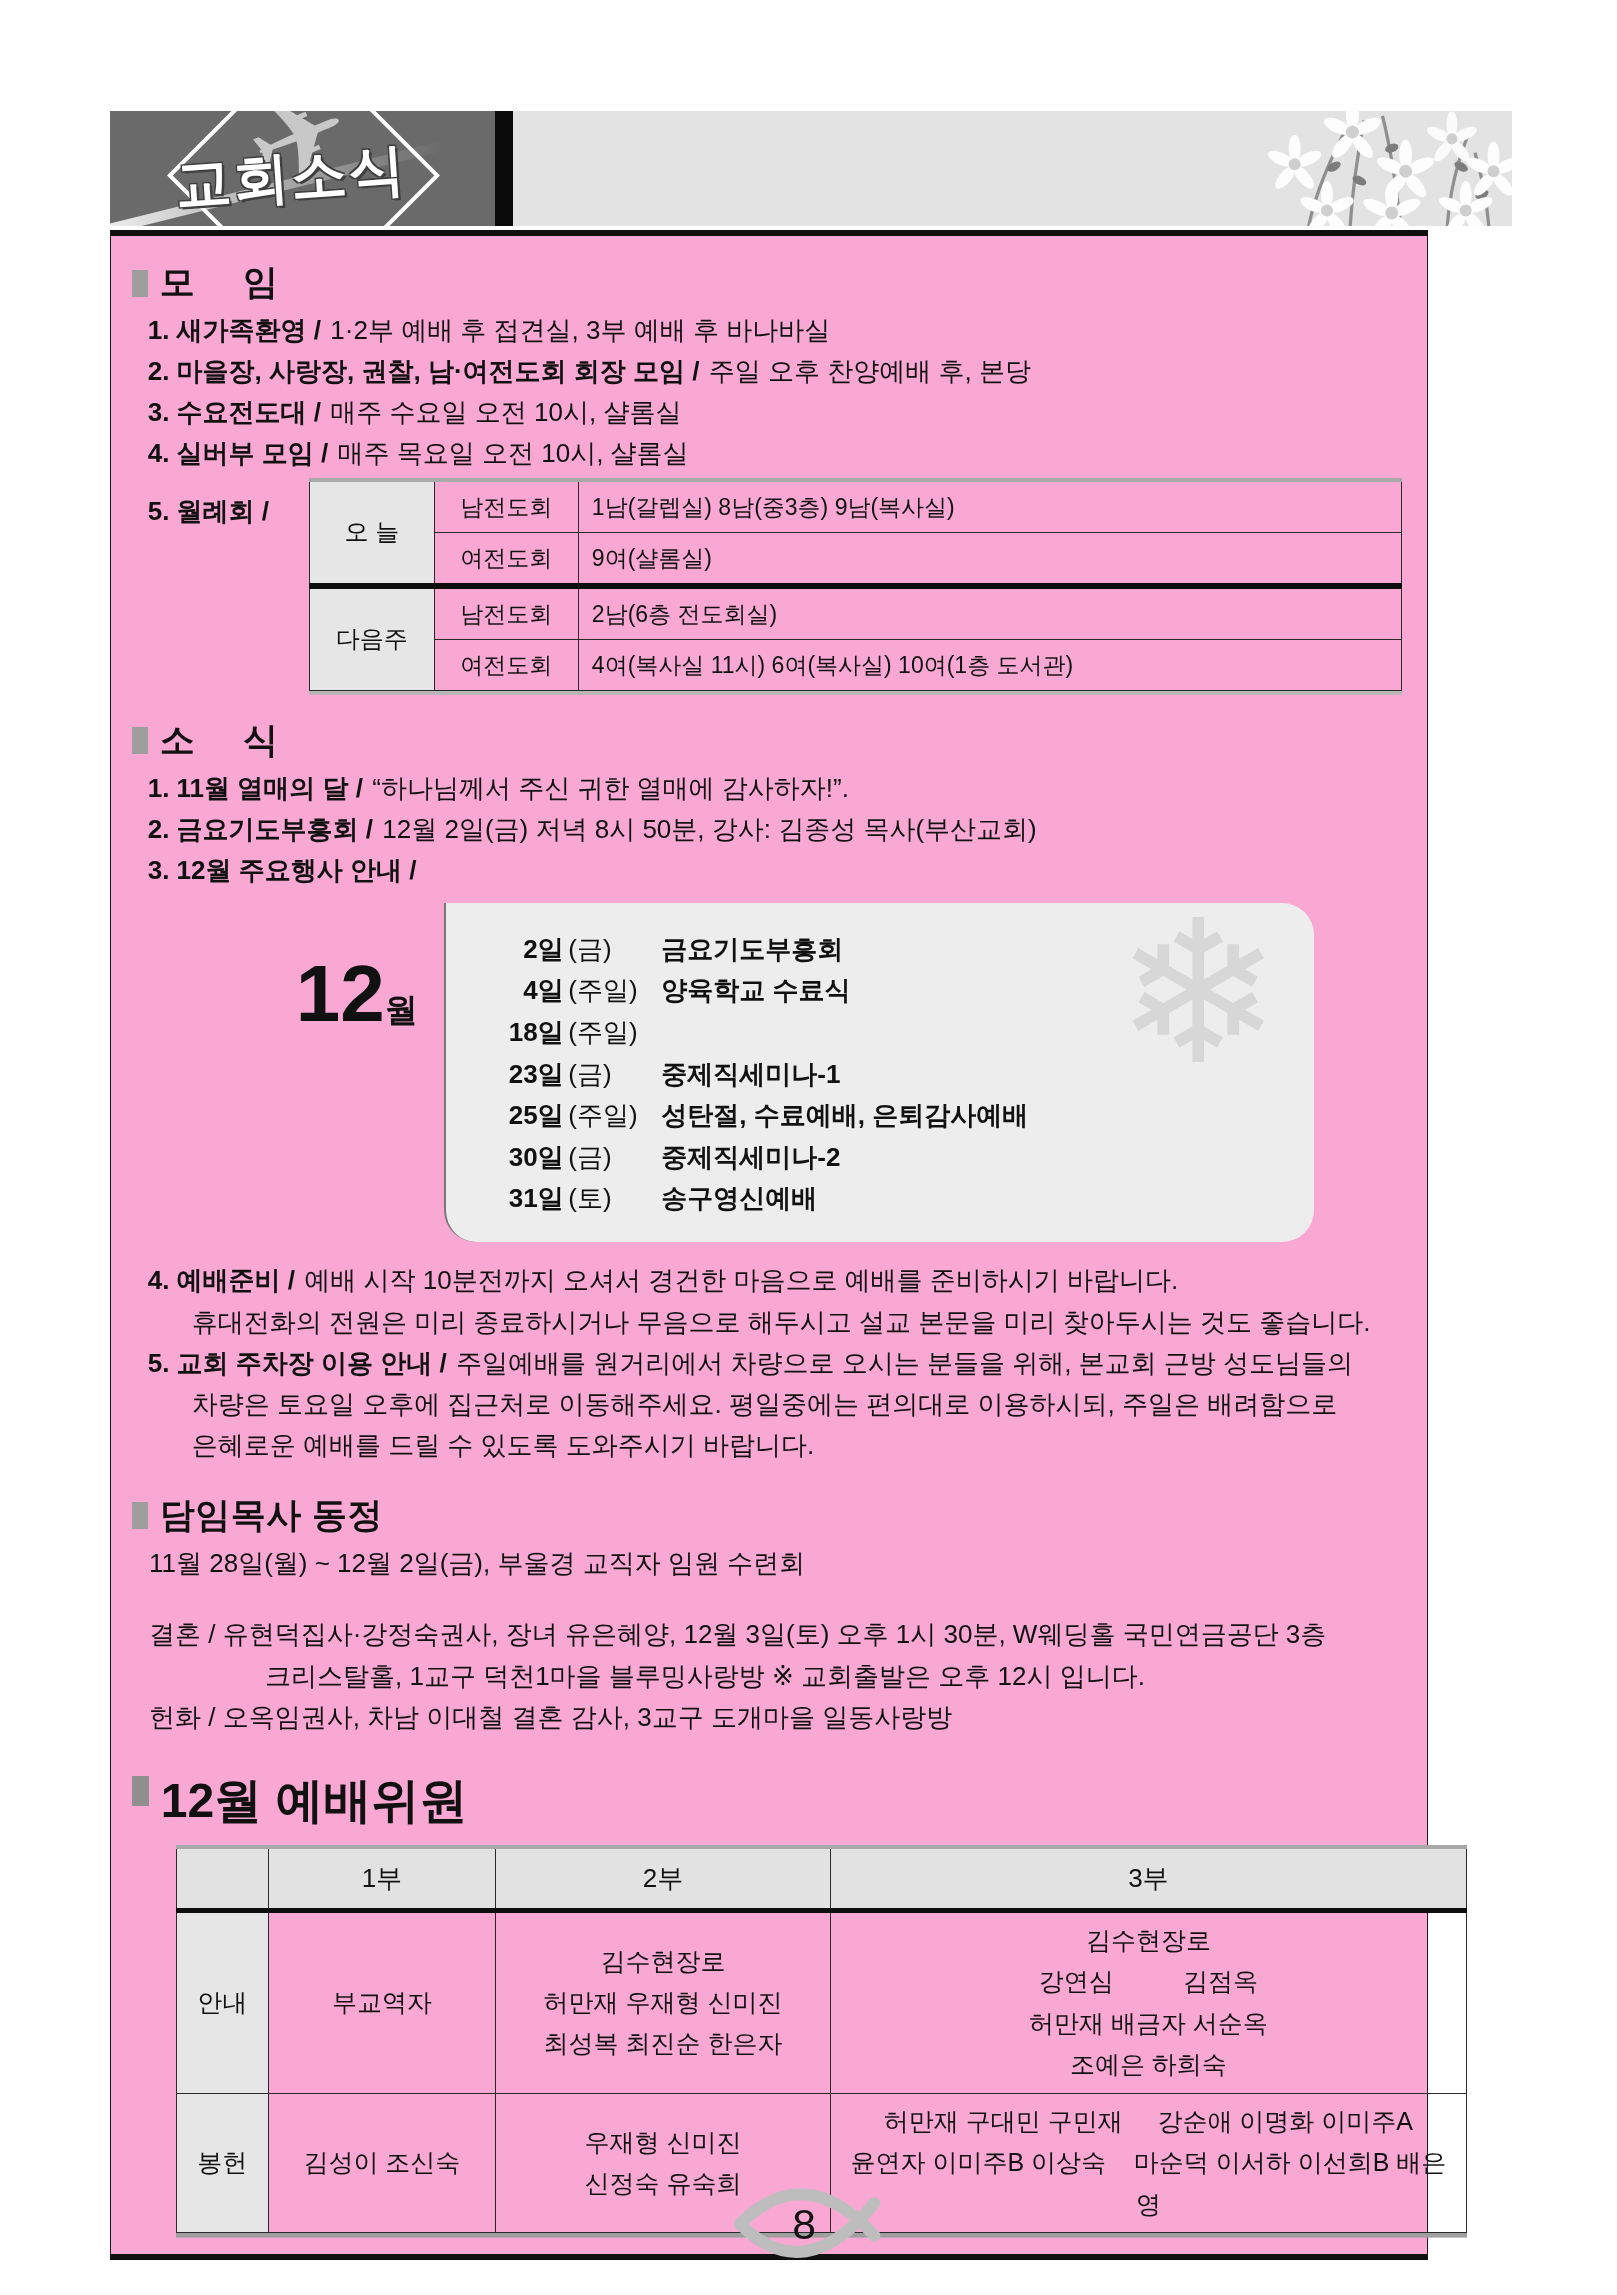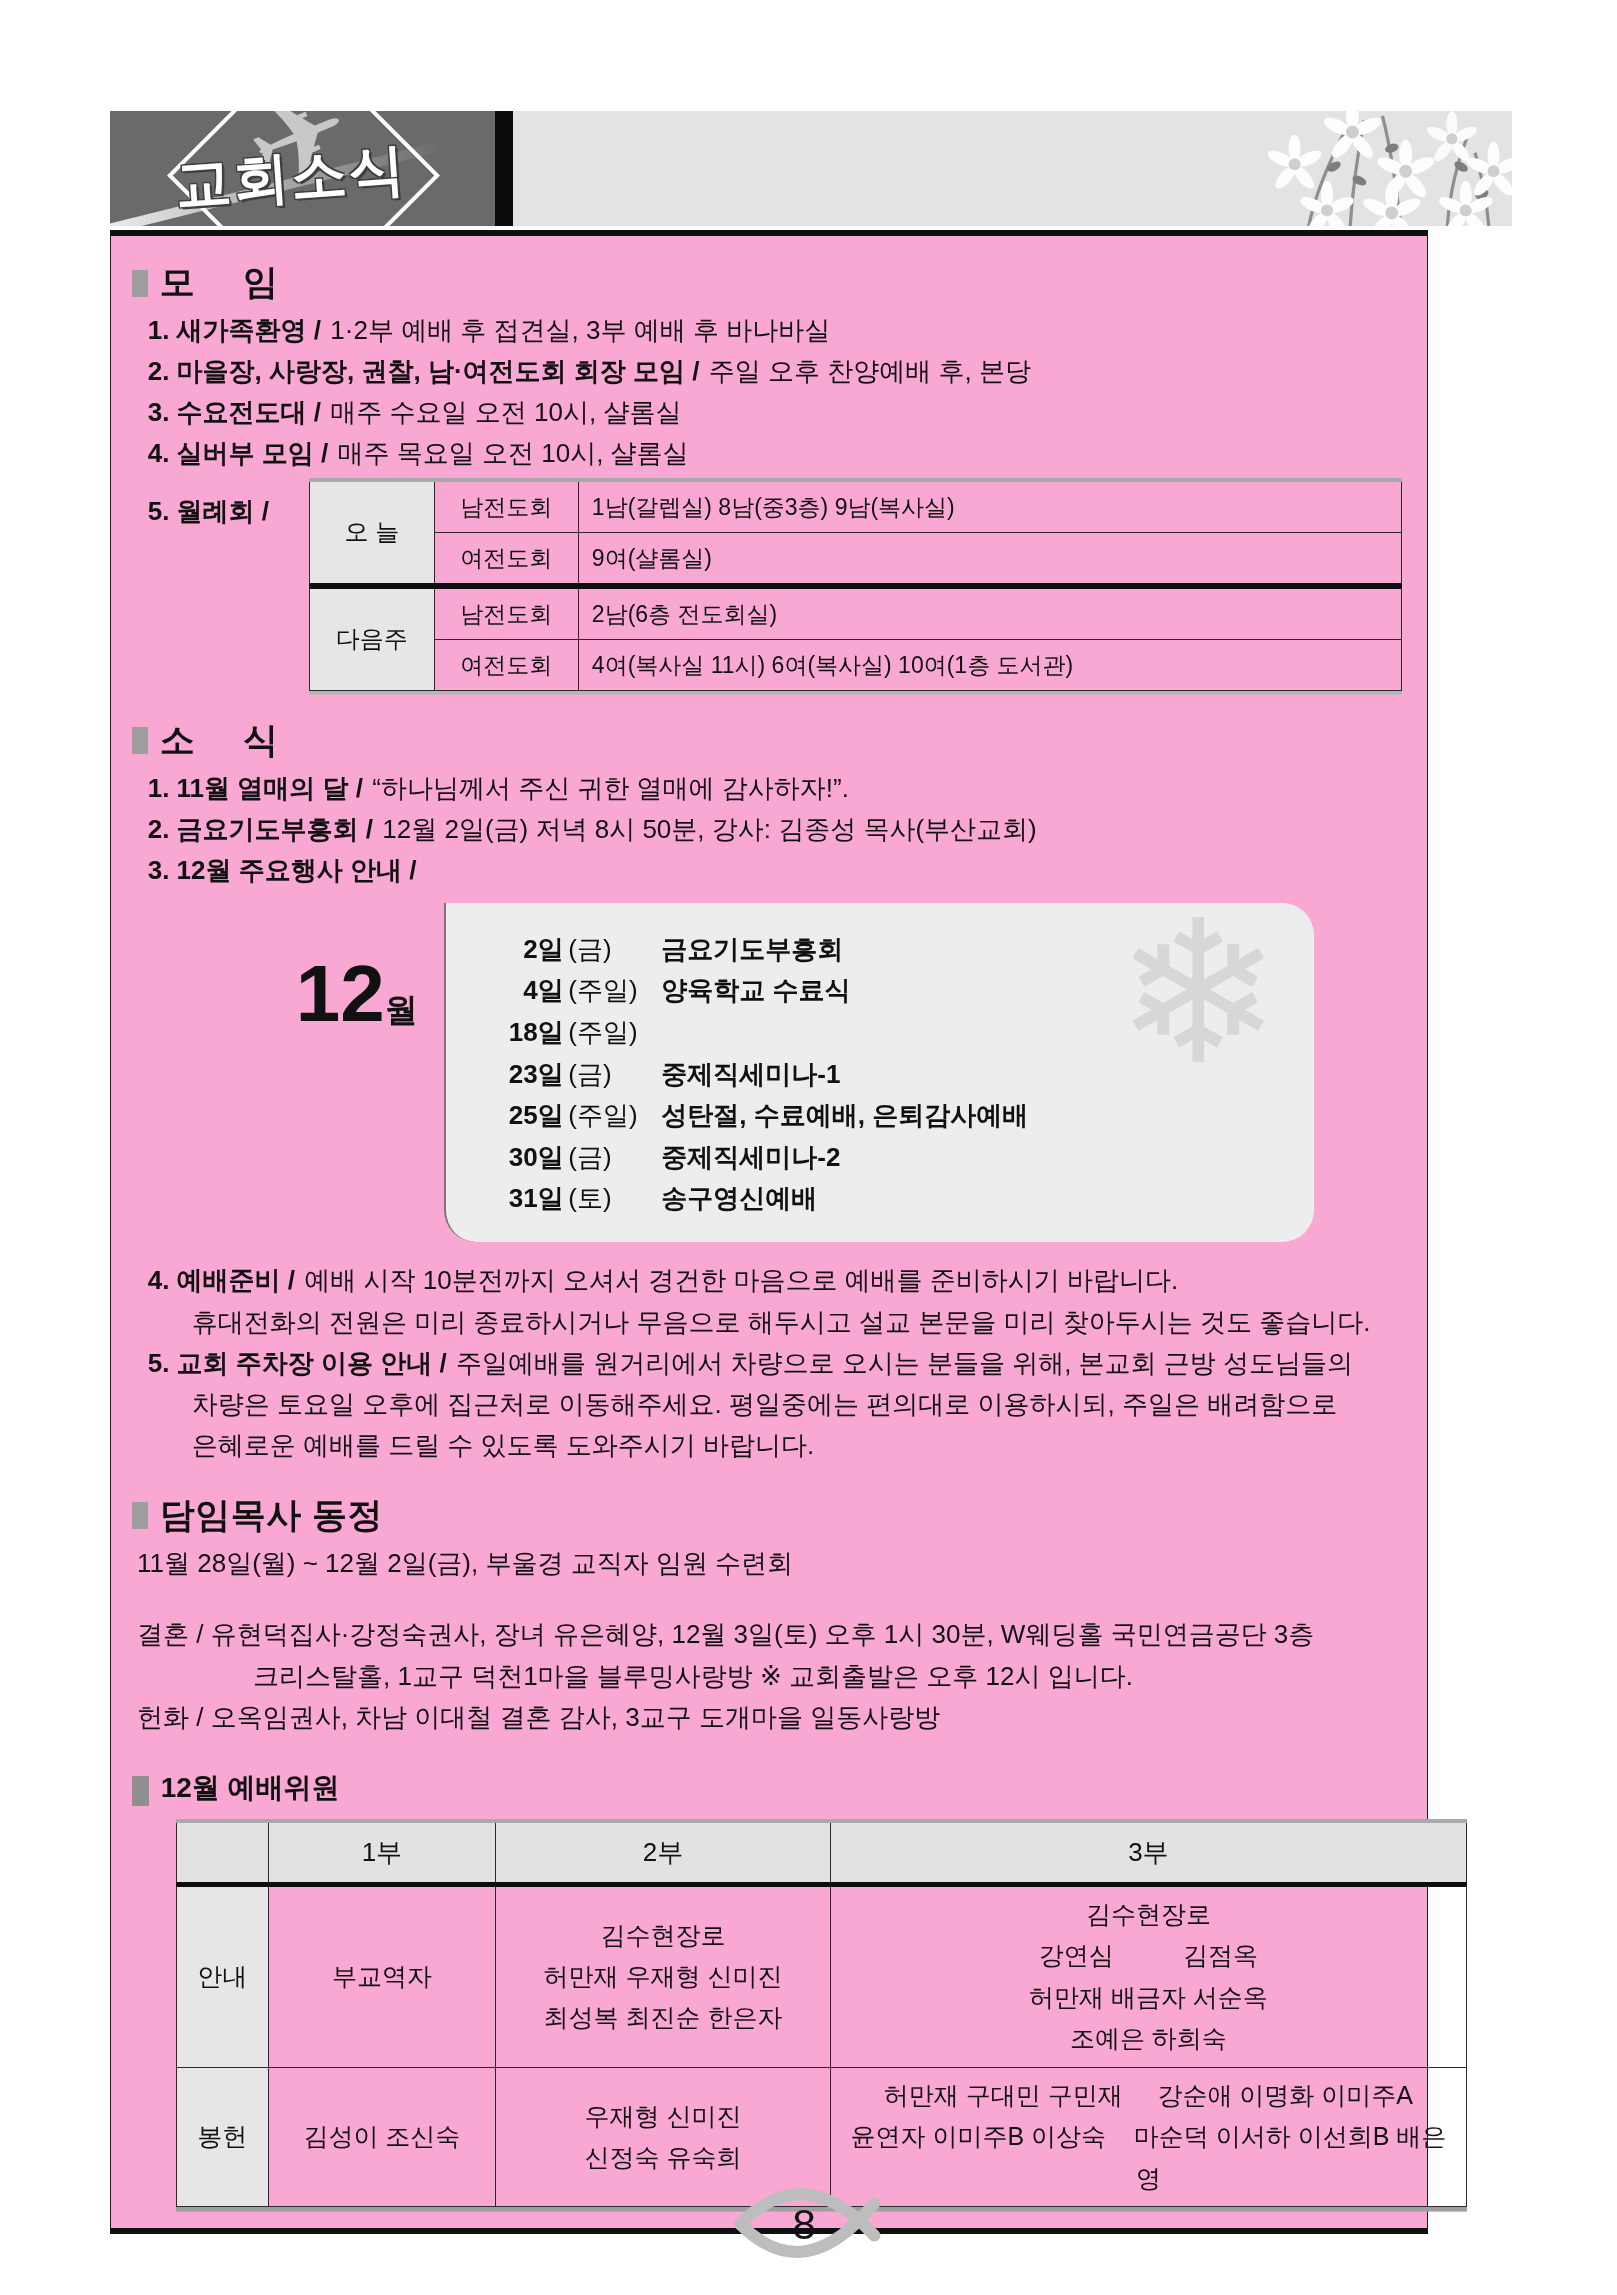--- a/index.html
+++ b/index.html
@@ -54,27 +54,27 @@
   .dec-small { font-size:33px; font-weight:bold; }
   .dec-box { position:relative; width:870px; background:#ededed; border-radius:0 32px 32px 32px; padding:26px 28px 22px 44px;
              box-sizing:border-box; border-left:2.3px solid #777; }
   .snowflake { position:absolute; right:32px; top:-9.3px; font-size:199px; line-height:1; color:#d7d7d7; }
   .event { display:flex; font-size:26px; line-height:1.6; position:relative; z-index:1; }
   .event .d { width:74px; text-align:right; font-weight:bold; }
   .event .w { width:93px; padding-left:4.6px; }
   .event .n { flex:1;font-weight:bold; }
 
   
-  .plain { margin-left:5px; font-size:26px; line-height:1.6; }
+  .plain { margin-left:17px; font-size:26px; line-height:1.6; }
   .plain .indent2 { padding-left:116px; }
 
   
   .w-title { display:flex; align-items:flex-start; margin:0 0 12px 0; }
   .w-title .sq { width:16.7px; height:30px; margin-top:7.4px; background:#8f8f8f; }
-  .w-title h2 { margin:0; font-size:28px; font-weight:800; }
+  .w-title h2 { margin:0; font-size:48px; font-weight:800; }
   table.worship { border-collapse:collapse; margin-left:44px; width:1291px; font-size:25px; text-align:center;
                   border:1.4px solid #2a2a2a; border-top:4.2px solid #a9a9a9; box-shadow:0 4.6px 0 #9f9f9f; }
   table.worship th, table.worship td { border:1.4px solid #2a2a2a; padding:7.4px 9.3px; }
   table.worship tr.whead th { background:#e2e2e2; font-weight:normal; height:44px; font-size:26px; }
   table.worship tr.whead td.corner { background:#e2e2e2; }
   table.worship tr.body-row > td:first-child { background:#e6e6e6; width:72px; }
   table.worship tr.first-body td { border-top:5.1px solid #0e0e0e; }
   table.worship td.c1 { width:208px; }
   table.worship td.c2 { width:315px; }
   table.worship td div { white-space:pre-wrap; line-height:1.65; }

